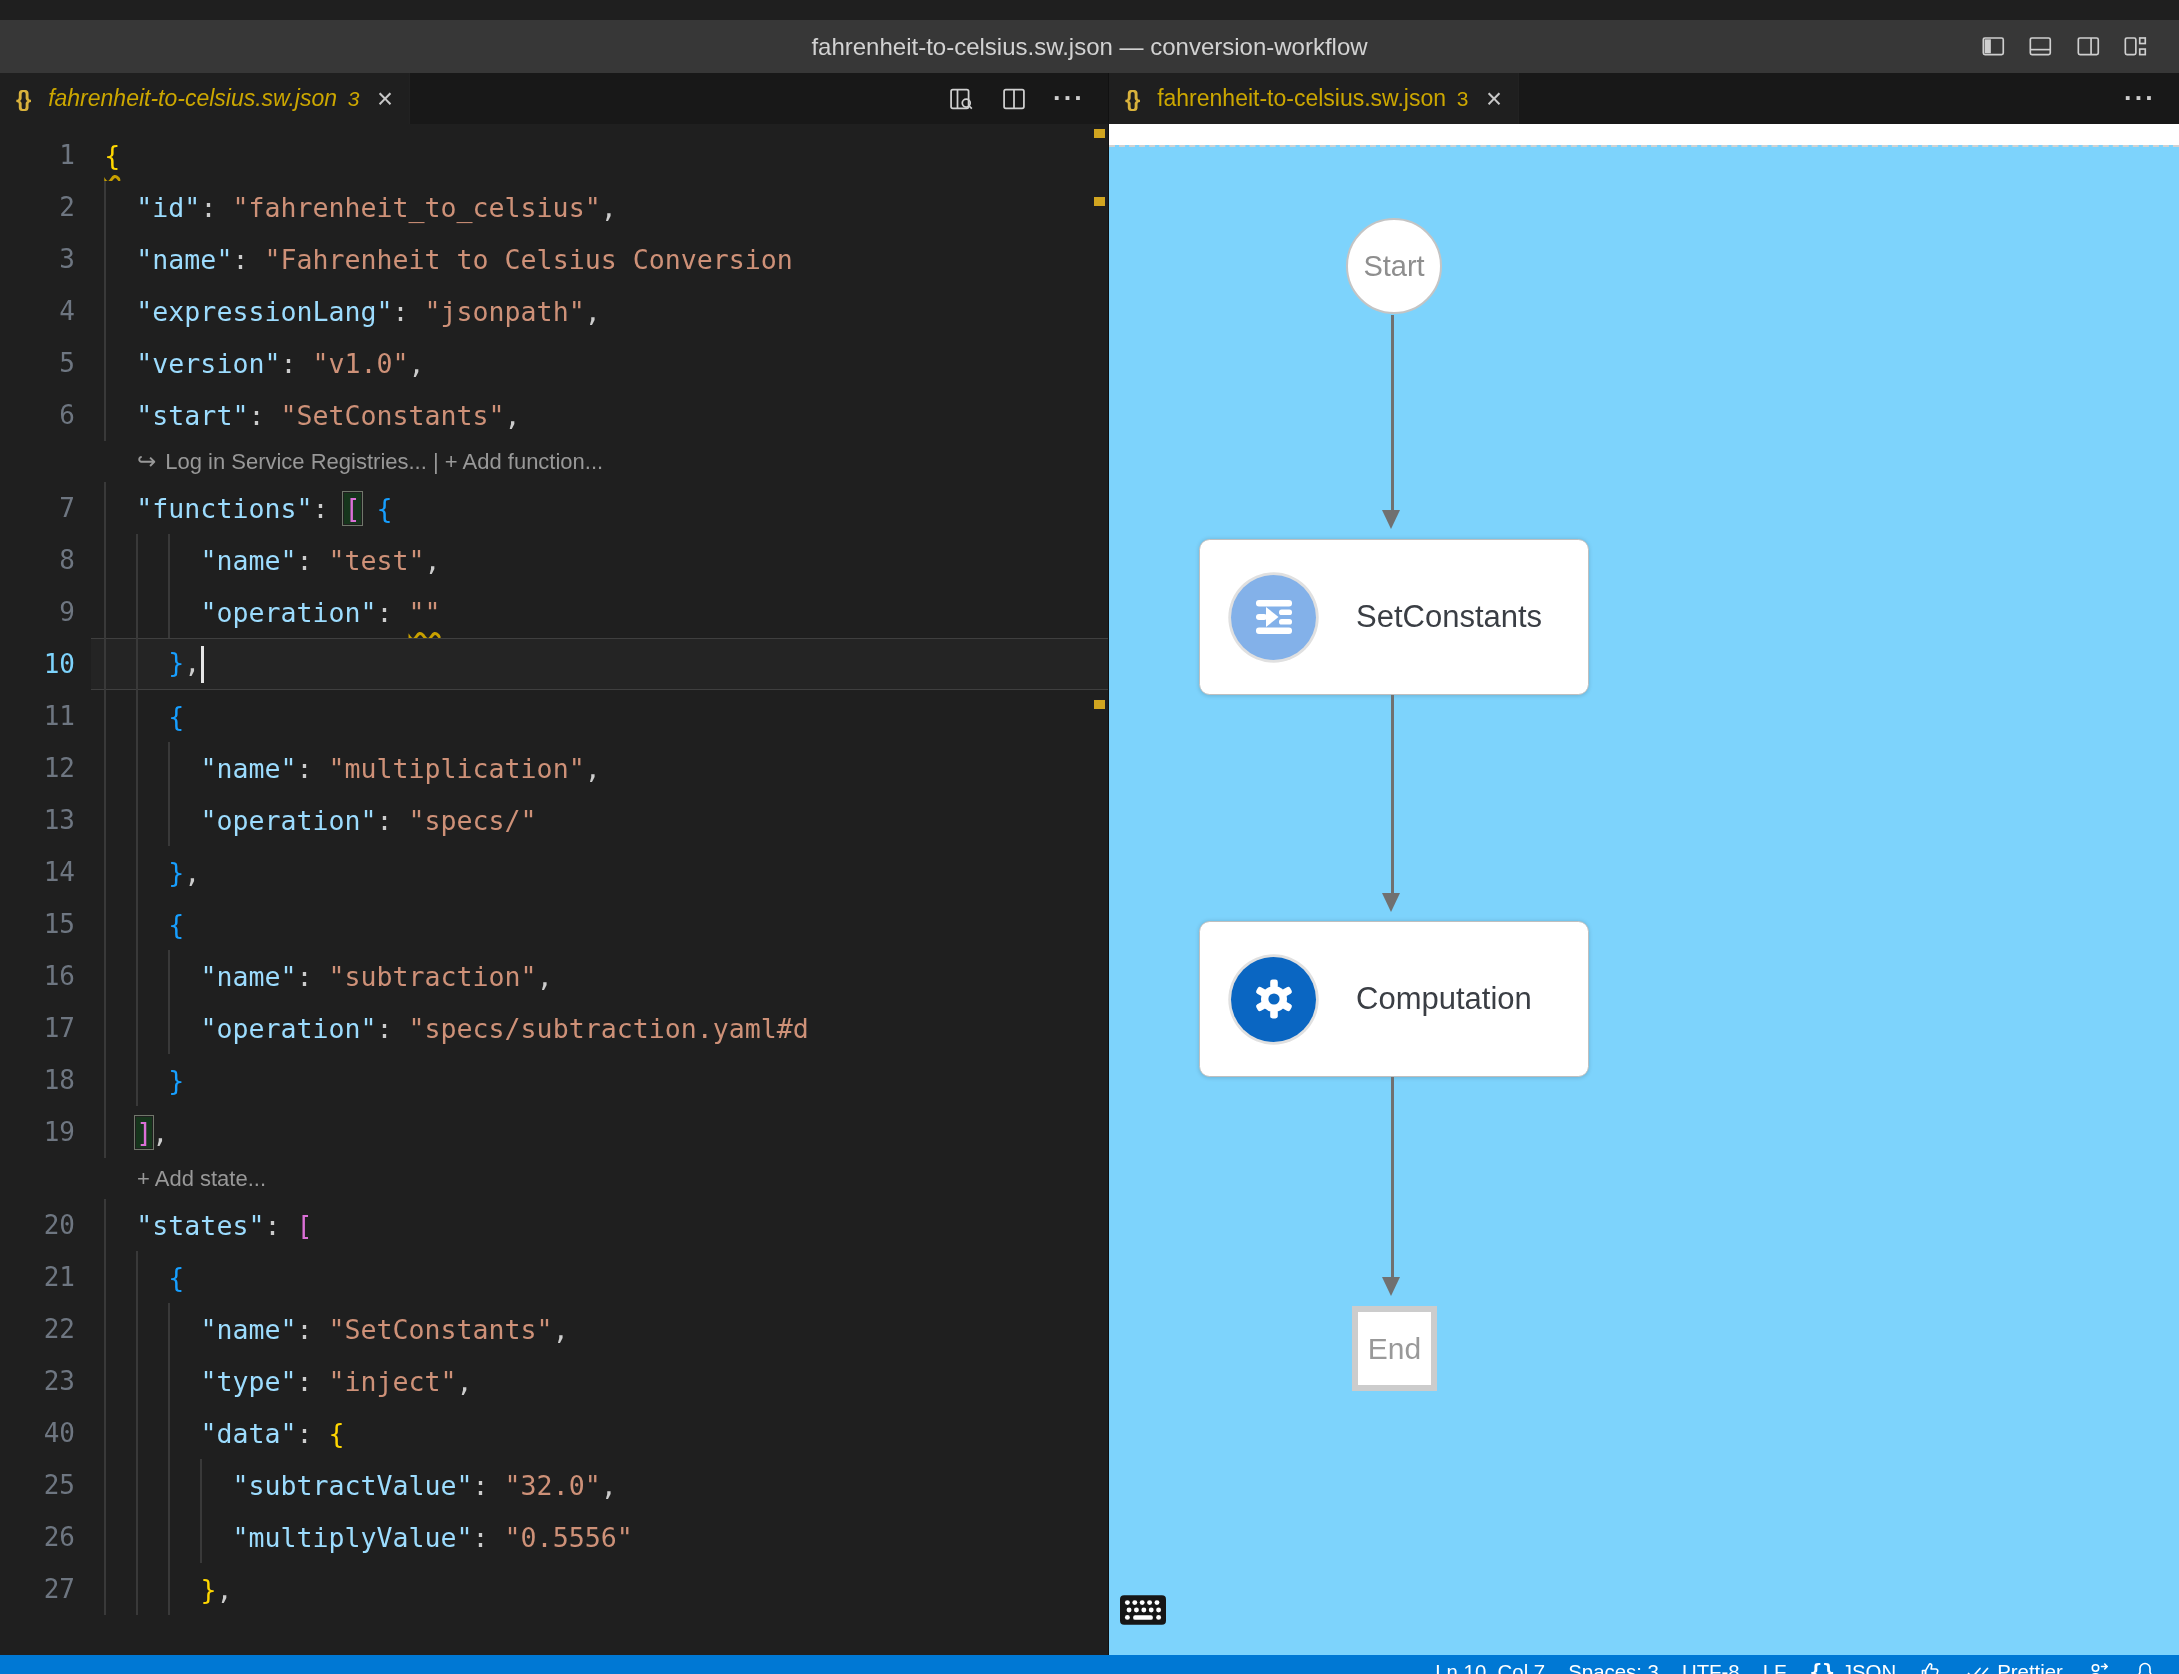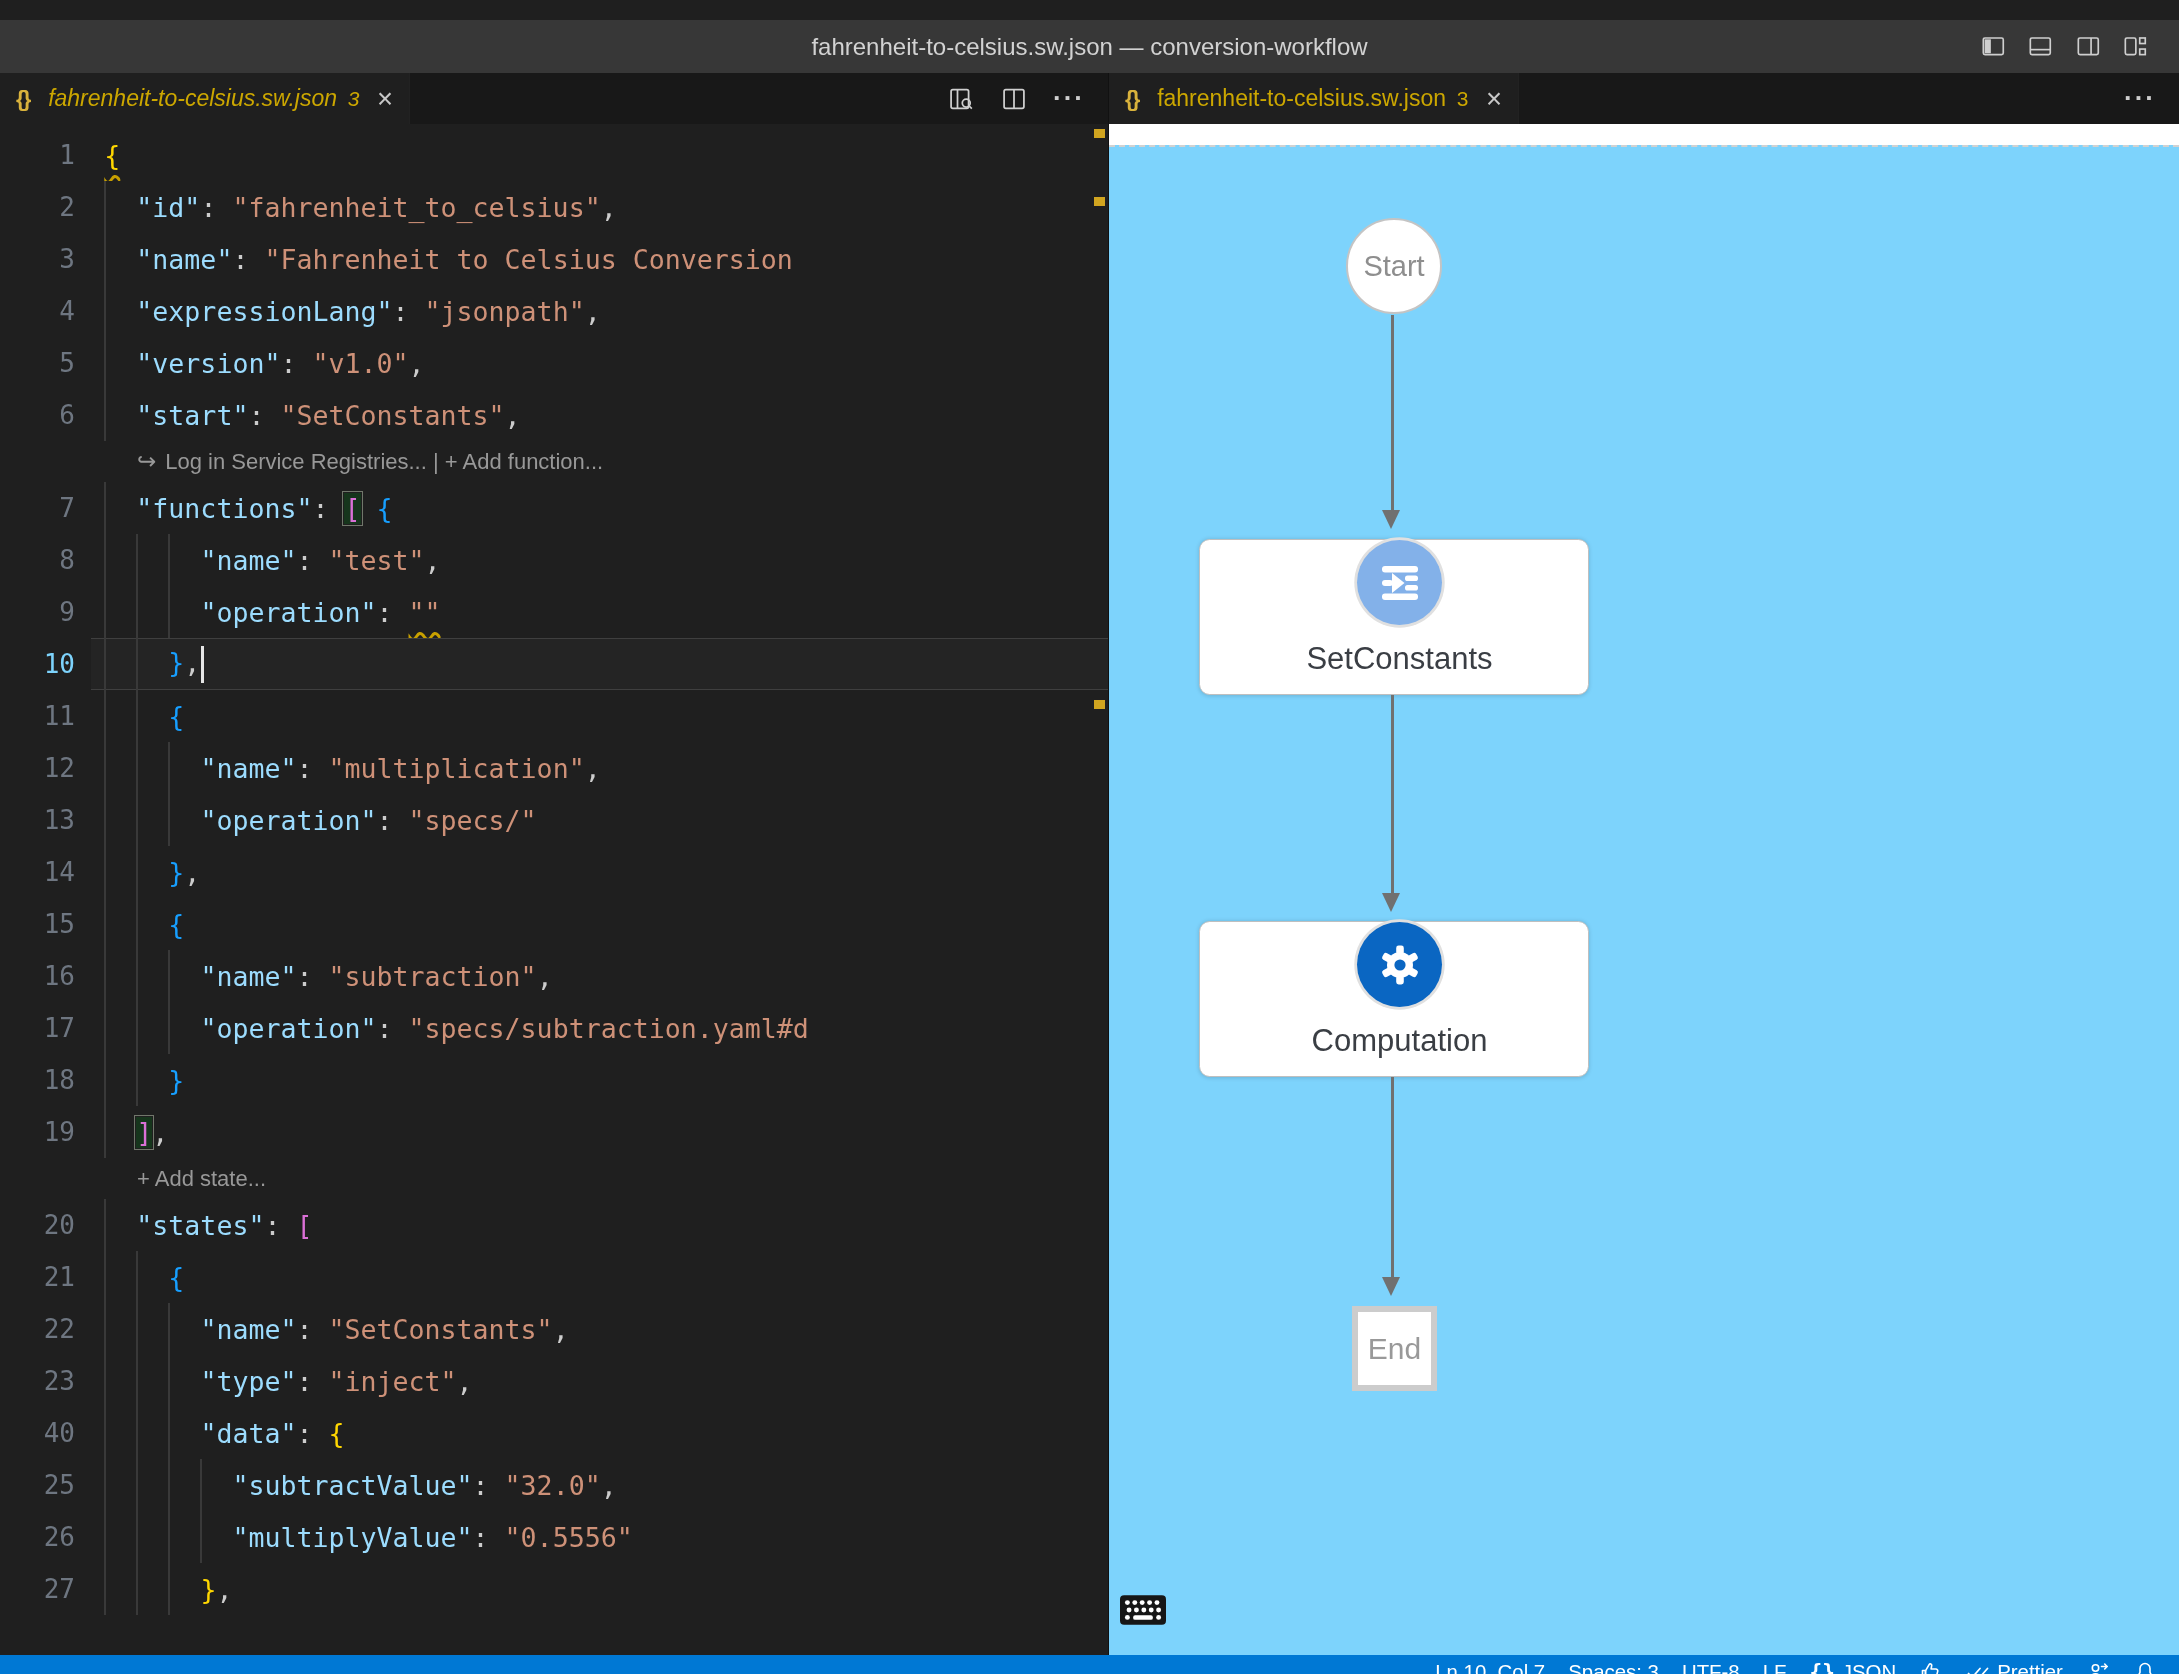--- a/index.html
+++ b/index.html
@@ -50,21 +50,21 @@
   .ruler-mark{position:absolute;right:2.7px;width:11.5px;height:8.9px;background:#d1a520;}
   
   .preview{flex:1;display:flex;flex-direction:column;min-height:0;}
   .preview-top{height:21px;background:#ffffff;flex:none;}
   .canvas{flex:1;position:relative;background:#7dd3fc;border-top:2.7px dashed #d2d2d2;}
   .node-start{position:absolute;left:237px;top:71px;width:92px;height:92px;border-radius:50%;background:#fff;
               border:2.7px solid #c4c4c4;display:flex;align-items:center;justify-content:center;color:#8e8e8e;font-size:29px;cursor:pointer;}
   .edge{position:absolute;left:282px;width:2.7px;background:#707070;}
   .edge::after{content:"";position:absolute;bottom:-18.6px;left:-8.9px;border:9.8px solid transparent;border-top:19.5px solid #707070;}
   .node-box{position:absolute;left:90px;width:390px;height:156px;background:#fff;border:1.8px solid #bfbfbf;border-radius:10.6px;
-            box-shadow:0 0.9px 4.4px rgba(0,0,0,.15);display:flex;align-items:center;gap:16px;padding-left:11px;box-sizing:border-box;cursor:pointer;flex-direction:column;}
+            box-shadow:0 0.9px 4.4px rgba(0,0,0,.15);display:flex;align-items:center;gap:40px;padding-left:31px;box-sizing:border-box;cursor:pointer;}
   .nicon{width:85px;height:85px;border-radius:50%;flex:none;display:flex;align-items:center;justify-content:center;box-shadow:0 0 0 2.7px #e0e0e0;}
   .nicon.inject{background:#83b1e9;}
   .nicon.op{background:#0a66c2;}
   .node-label{font-size:31px;color:#3a3e44;}
   .node-end{position:absolute;left:243px;top:1159px;width:85px;height:85px;box-sizing:border-box;background:#fff;border:6.2px solid #cccccc;
             display:flex;align-items:center;justify-content:center;color:#999;font-size:30px;cursor:pointer;}
   .kbd-btn{position:absolute;left:10.6px;bottom:26.6px;background:none;border:none;padding:0;cursor:pointer;}
   
   .statusbar{height:34px;background:#0078d4;display:flex;align-items:center;justify-content:flex-end;padding:0 10.6px;color:#fff;}
   .sb-item{display:flex;align-items:center;gap:7px;padding:0 11.5px;height:100%;font-size:20.4px;cursor:pointer;white-space:nowrap;}

